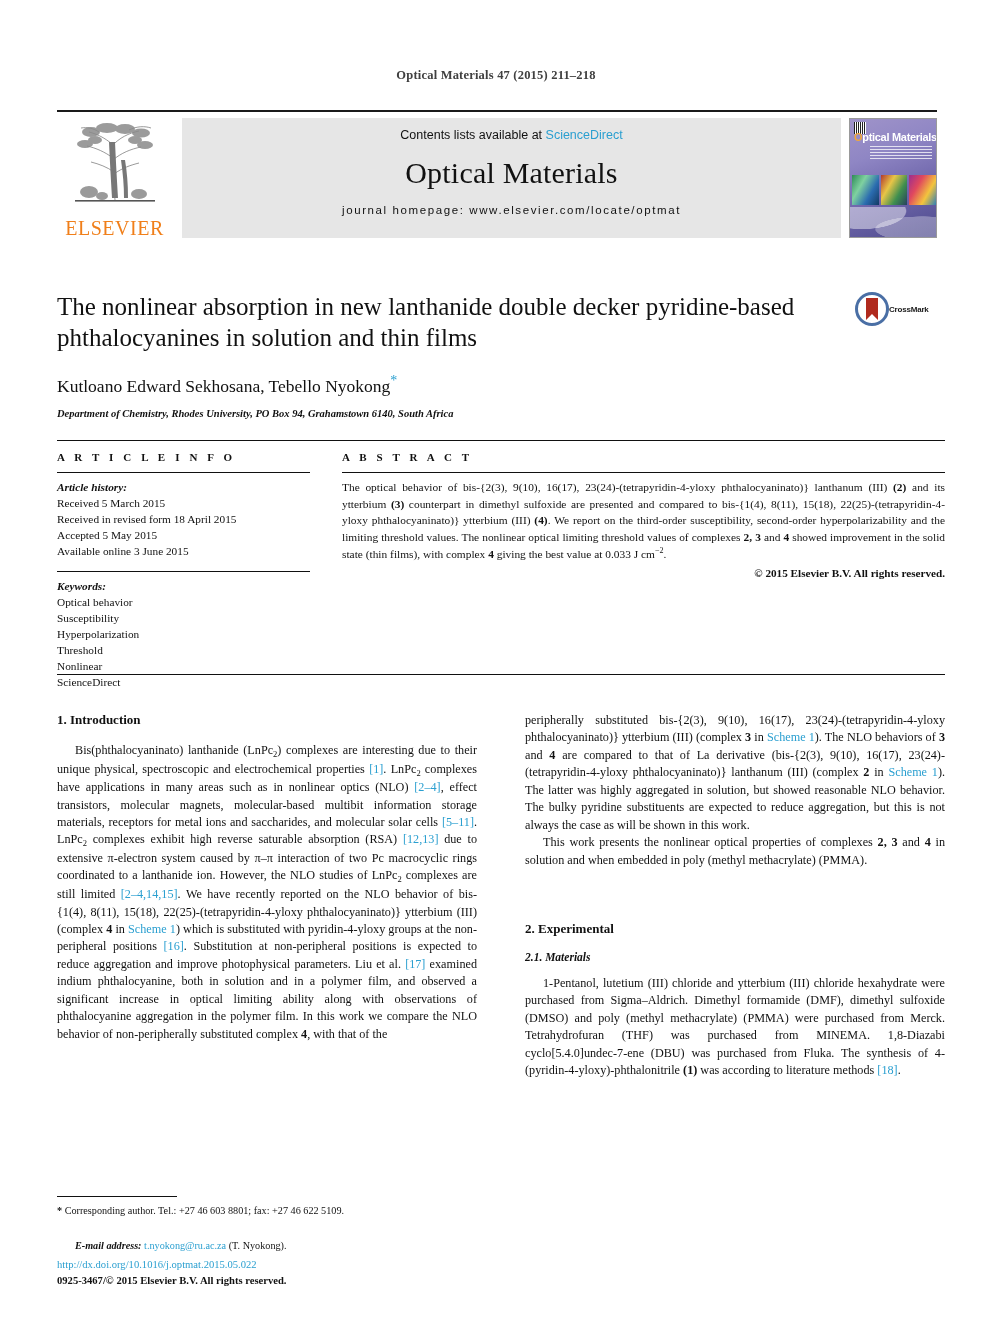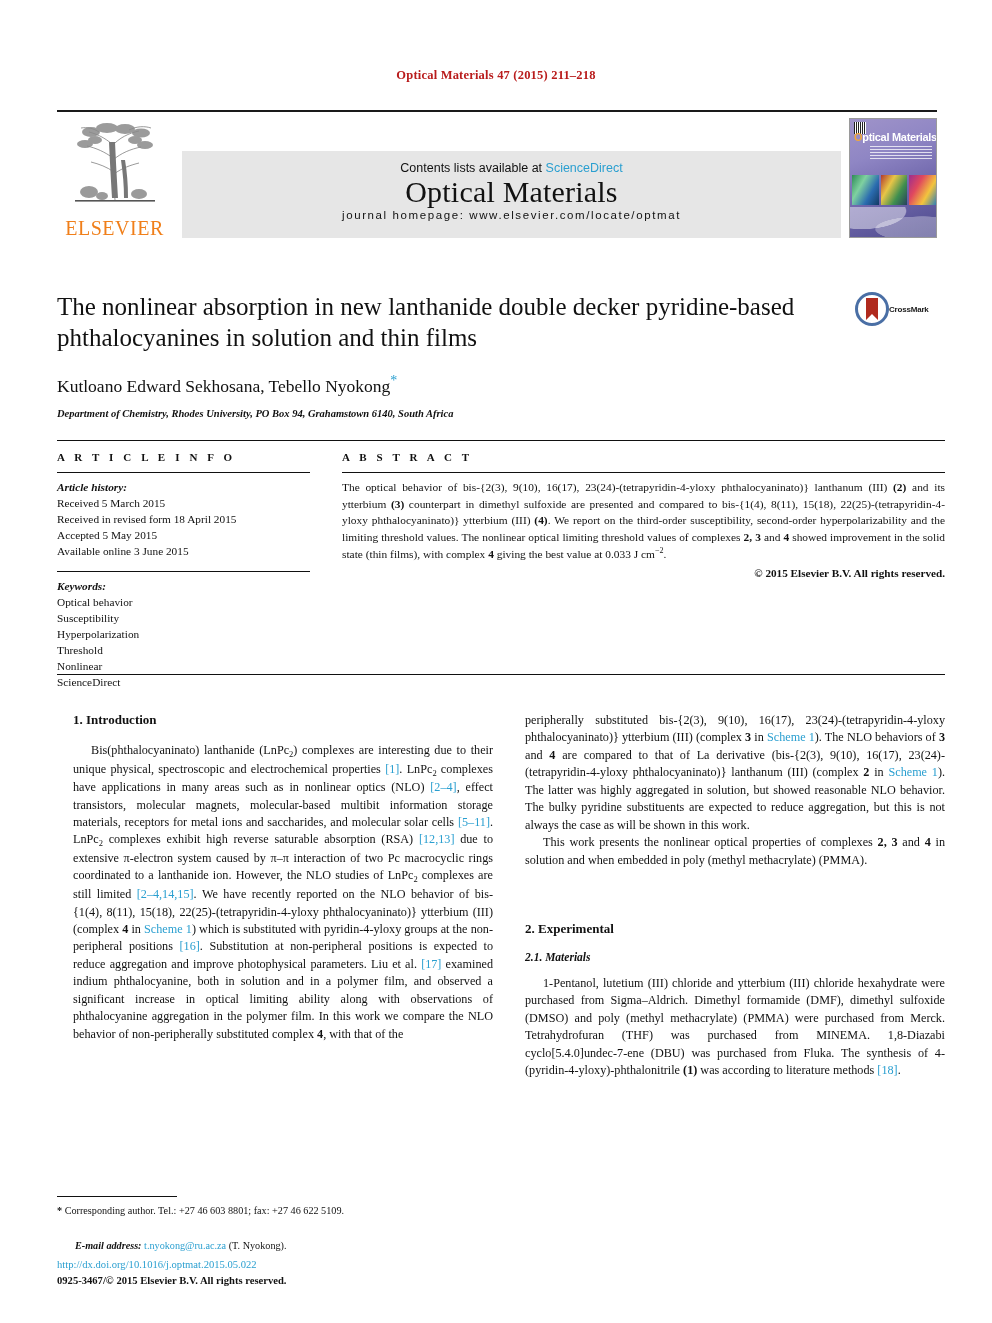--- a/index.html
+++ b/index.html
@@ -26,21 +26,21 @@
   .running-head {
     position: absolute;
     top: 68px;
     left: 0;
     width: 992px;
     text-align: center;
     font-family: "Liberation Serif", serif;
     font-weight: bold;
     font-size: 12.5px;
     letter-spacing: 0.2px;
-    color: #b91c1c;
+    color: #404040;
   }
 
   
   .masthead {
     position: absolute;
     left: 57px;
     top: 110px;
     width: 880px;
     height: 126px;
     border-top: 2px solid #1a1a1a;
@@ -81,21 +81,20 @@
     flex: 1 1 auto;
     background: #e6e6e6;
     display: flex;
     flex-direction: column;
     align-items: center;
     justify-content: space-between;
     padding: 10px 0 22px 0;
     box-sizing: border-box;
     margin-left: 10px;
     margin-right: 8px;
-    margin-top: 33px;
   }
   .contents-line {
     font-family: "Liberation Sans", sans-serif;
     font-size: 12.5px;
     color: #111;
   }
   .contents-line .sd {
     color: #2a9fd0;
   }
   .journal-name {
@@ -283,21 +282,21 @@
     left: 57px;
     top: 712px;
     width: 888px;
     height: 545px;
   }
   .bcol {
     position: absolute;
     top: 0;
     width: 420px;
   }
-  .bcol.left  { left: 16px; }
+  .bcol.left  { left: 0; }
   .bcol.right { left: 468px; }
 
   .head1 {
     font-family: "Liberation Serif", serif;
     font-weight: bold;
     font-size: 13px;
     color: #111;
     margin: 0 0 14px 0;
   }
   .head2 {

